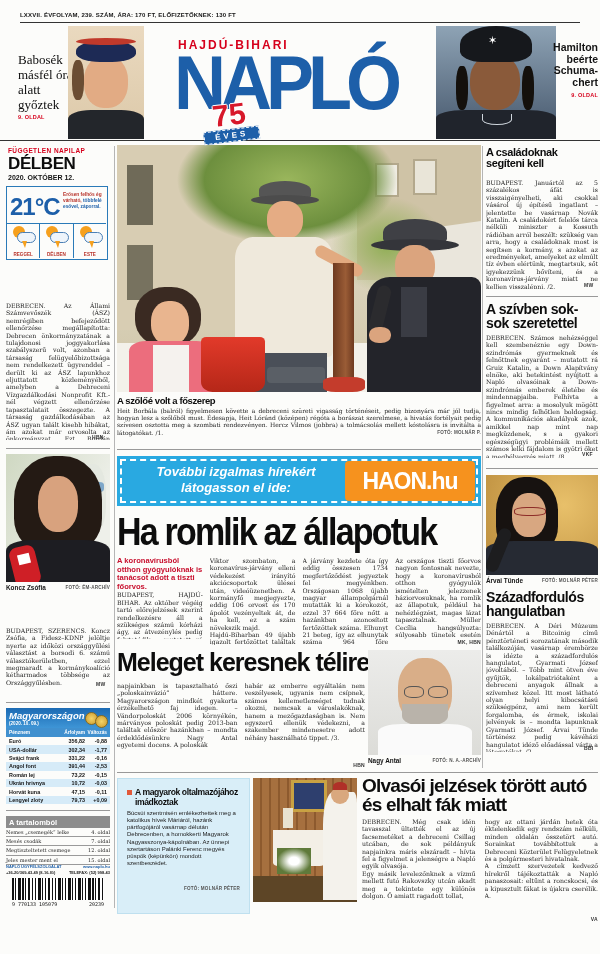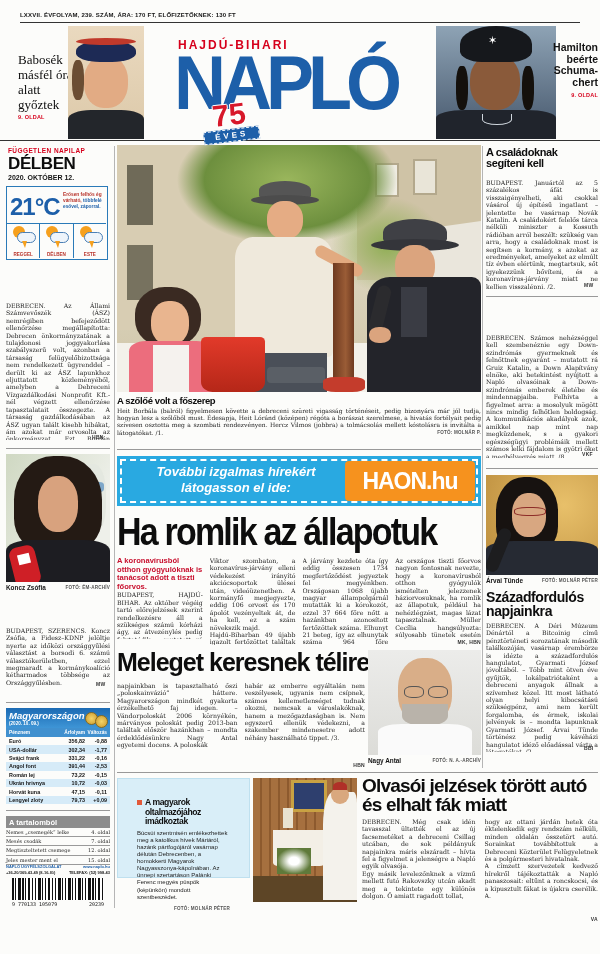--- a/index.html
+++ b/index.html
@@ -297,21 +297,21 @@
     <div class="abs" style="left:36px;top:36px;width:18px;height:10px;border:1.5px solid #555;border-radius:40%"></div>
     <div class="abs" style="left:60px;top:36px;width:18px;height:10px;border:1.5px solid #555;border-radius:40%"></div>
     <div class="abs" style="left:34px;top:54px;width:46px;height:22px;background:#b9b3aa;border-radius:0 0 45% 45%"></div>
     <div class="abs" style="left:10px;top:74px;width:94px;height:31px;background:#fafafa;border-radius:25% 25% 0 0"></div>
   </div>
   <div class="abs capname" style="left:368px;top:757px">Nagy Antal</div>
   <div class="abs credit" style="left:420px;top:758px;width:61px;text-align:right">FOTÓ: N. A.-ARCHÍV</div>
 
   <div class="hr" style="left:117px;top:772px;width:481px;background:#999"></div>
 
-  <div class="abs" style="left:117px;top:778px;width:133px;height:100px;background:#d9eef8;border:1px solid #bfe0ef;box-sizing:border-box;padding:19px">
+  <div class="abs" style="left:117px;top:778px;width:133px;height:136px;background:#d9eef8;border:1px solid #bfe0ef;box-sizing:border-box;padding:9px">
     <div style="display:flex;gap:3px">
       <span style="width:5px;height:5px;background:#e2593a;margin-top:2px;flex:none"></span>
       <span class="hl" style="font-size:8.6px;line-height:9.6px">A magyarok oltalmazójához imádkoztak</span>
     </div>
     <div class="body-t" style="margin-top:3px;height:76px;font-size:6px;line-height:7.1px;font-family:'Liberation Sans',sans-serif;text-align:left">Búcsúi szentmisén emlékezhettek meg a katolikus hívek Máriáról, hazánk pártfogójáról vasárnap délután Debrecenben, a homokkerti Magyarok Nagyasszonya-kápolnában. Az ünnepi szertartáson Palánki Ferenc megyés püspök (képünkön) mondott szentbeszédet.</div>
     <div class="credit" style="text-align:right">FOTÓ: MOLNÁR PÉTER</div>
   </div>
 
   <div class="ph" style="left:253px;top:778px;width:104px;height:124px;background:repeating-linear-gradient(90deg,#a6703f 0 7px,#8d5a2e 7px 9px)">
     <div class="abs" style="left:38px;top:2px;width:30px;height:26px;background:#2e3f6e;border:3px solid #c9a243"></div>
@@ -333,31 +333,32 @@
 A címzett szervezetek kedvező hírekről tájékoztatták a Napló panaszosait: eltűnt a roncskocsi, és a kipusztult fákat is újakra cserélik. A.</div>
       <div class="sig" style="right:0;bottom:0">VA</div>
     </div>
   </div>
 
   <div class="abs hl" style="left:486px;top:147px;width:112px;font-size:11px">A családoknak segíteni kell</div>
   <div class="abs body-t" style="left:486px;top:179px;width:112px;height:110px">BUDAPEST. Januártól az 5 százalékos áfát is visszaigényelheti, aki csokkal vásárol új építésű ingatlant – jelentette be vasárnap Novák Katalin. A családokért felelős tárca nélküli miniszter a Kossuth rádióban arról beszélt: szükség van arra, hogy a családoknak most is segítsen a kormány, s azokat az eredményeket, amelyeket az elmúlt tíz évben elértünk, megtartsuk, sőt igyekezzünk bővíteni, és a koronavírus-járvány miatt ne kelljen visszalépni. /2.</div>
   <div class="sig" style="left:584px;top:282px">MW</div>
   <div class="hr" style="left:486px;top:296px;width:112px;background:#999"></div>
 
+  <div class="abs hl" style="left:486px;top:302px;width:112px;font-size:14px">A szívben sok-sok szeretettel</div>
   <div class="abs body-t" style="left:486px;top:334px;width:112px;height:124px">DEBRECEN. Számos nehézséggel kell szembenéznie egy Down-szindrómás gyermeknek és felnőttnek egyaránt – mutatott rá Gruiz Katalin, a Down Alapítvány elnöke, aki betekintést nyújtott a Napló olvasóinak a Down-szindrómás emberek életébe és mindennapjaiba. Felhívta a figyelmet arra: a mosolyuk mögött nincs mindig felhőtlen boldogság. A kommunikációs akadályok azok, amikkel nap mint nap megküzdenek, s a gyakori egészségügyi problémáik mellett számos lelki fájdalom is gyötri őket a megbélyegzés miatt. /8.</div>
   <div class="sig" style="left:582px;top:451px">VKF</div>
   <div class="hr" style="left:486px;top:468px;width:112px;background:#999"></div>
 
   <div class="ph" style="left:486px;top:475px;width:112px;height:100px;background:radial-gradient(circle at 70% 30%,#e8c06a,#b98a3a)">
     <div class="abs" style="left:10px;top:2px;width:62px;height:76px;background:#171210;border-radius:45% 45% 35% 35%"></div>
     <div class="abs" style="left:26px;top:18px;width:34px;height:44px;background:#d8a781;border-radius:45%"></div>
     <div class="abs" style="left:28px;top:32px;width:30px;height:7px;border:1.5px solid #8d2c28;border-radius:40%"></div>
     <div class="abs" style="left:0px;top:66px;width:112px;height:34px;background:#262a33;border-radius:25% 25% 0 0"></div>
     <div class="abs" style="left:6px;top:52px;width:13px;height:46px;background:#1d1d1f;border-radius:7px;transform:rotate(22deg)"></div>
   </div>
   <div class="abs capname" style="left:486px;top:577px">Árvai Tünde</div>
   <div class="abs credit" style="left:540px;top:578px;width:58px;text-align:right">FOTÓ: MOLNÁR PÉTER</div>
 
-  <div class="abs hl" style="left:486px;top:590px;width:112px;font-size:14px">Századfordulós napjainkra</div>
+  <div class="abs hl" style="left:486px;top:590px;width:112px;font-size:14px">Századfordulós hangulatban</div>
   <div class="abs body-t" style="left:486px;top:622px;width:112px;height:130px">DEBRECEN. A Déri Múzeum Dénártól a Bitcoinig című pénztörténeti sorozatának második találkozóján, vasárnap érembörze is idézte a századfordulós hangulatot, Gyarmati József jóvoltából. – Több mint ötven éve gyűjtök, lokálpatriótaként a debreceni anyagok állnak a szívemhez közel. Itt most látható olyan helyi kibocsátású szükségpénz, ami nem került forgalomba, és érmek, iskolai jelvények is – mondta lapunknak Gyarmati József. Árvai Tünde történész pedig kávéházi hangulatot idéző előadással várta a látogatókat. /2.</div>
   <div class="sig" style="left:584px;top:745px">BBI</div>
 
 </div>
 
 </body></html>

